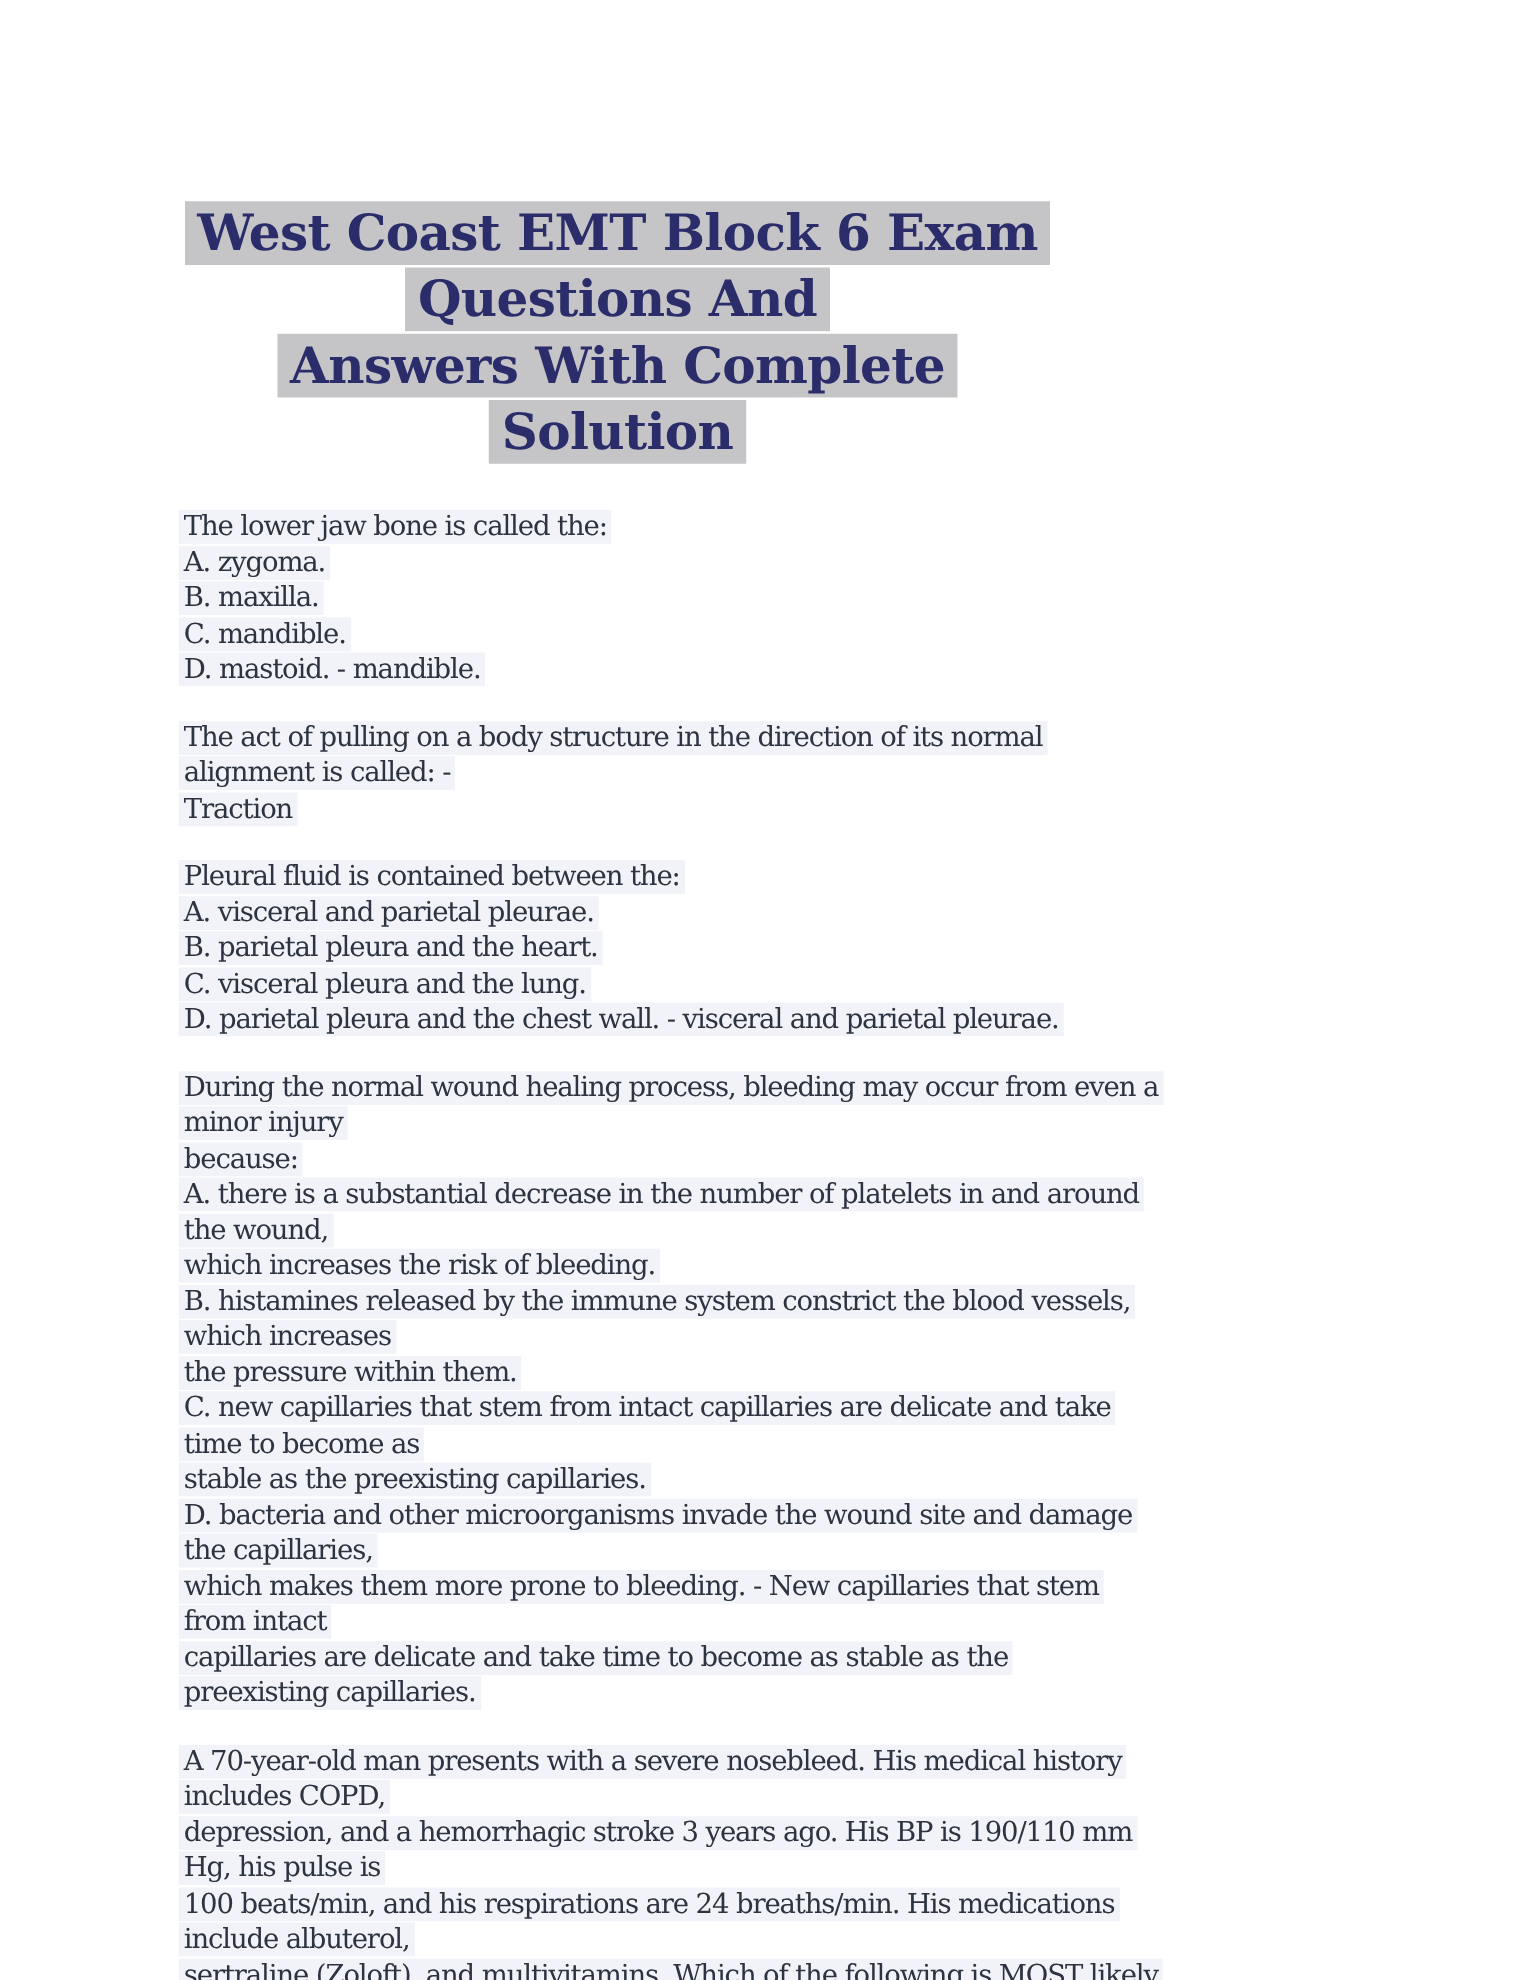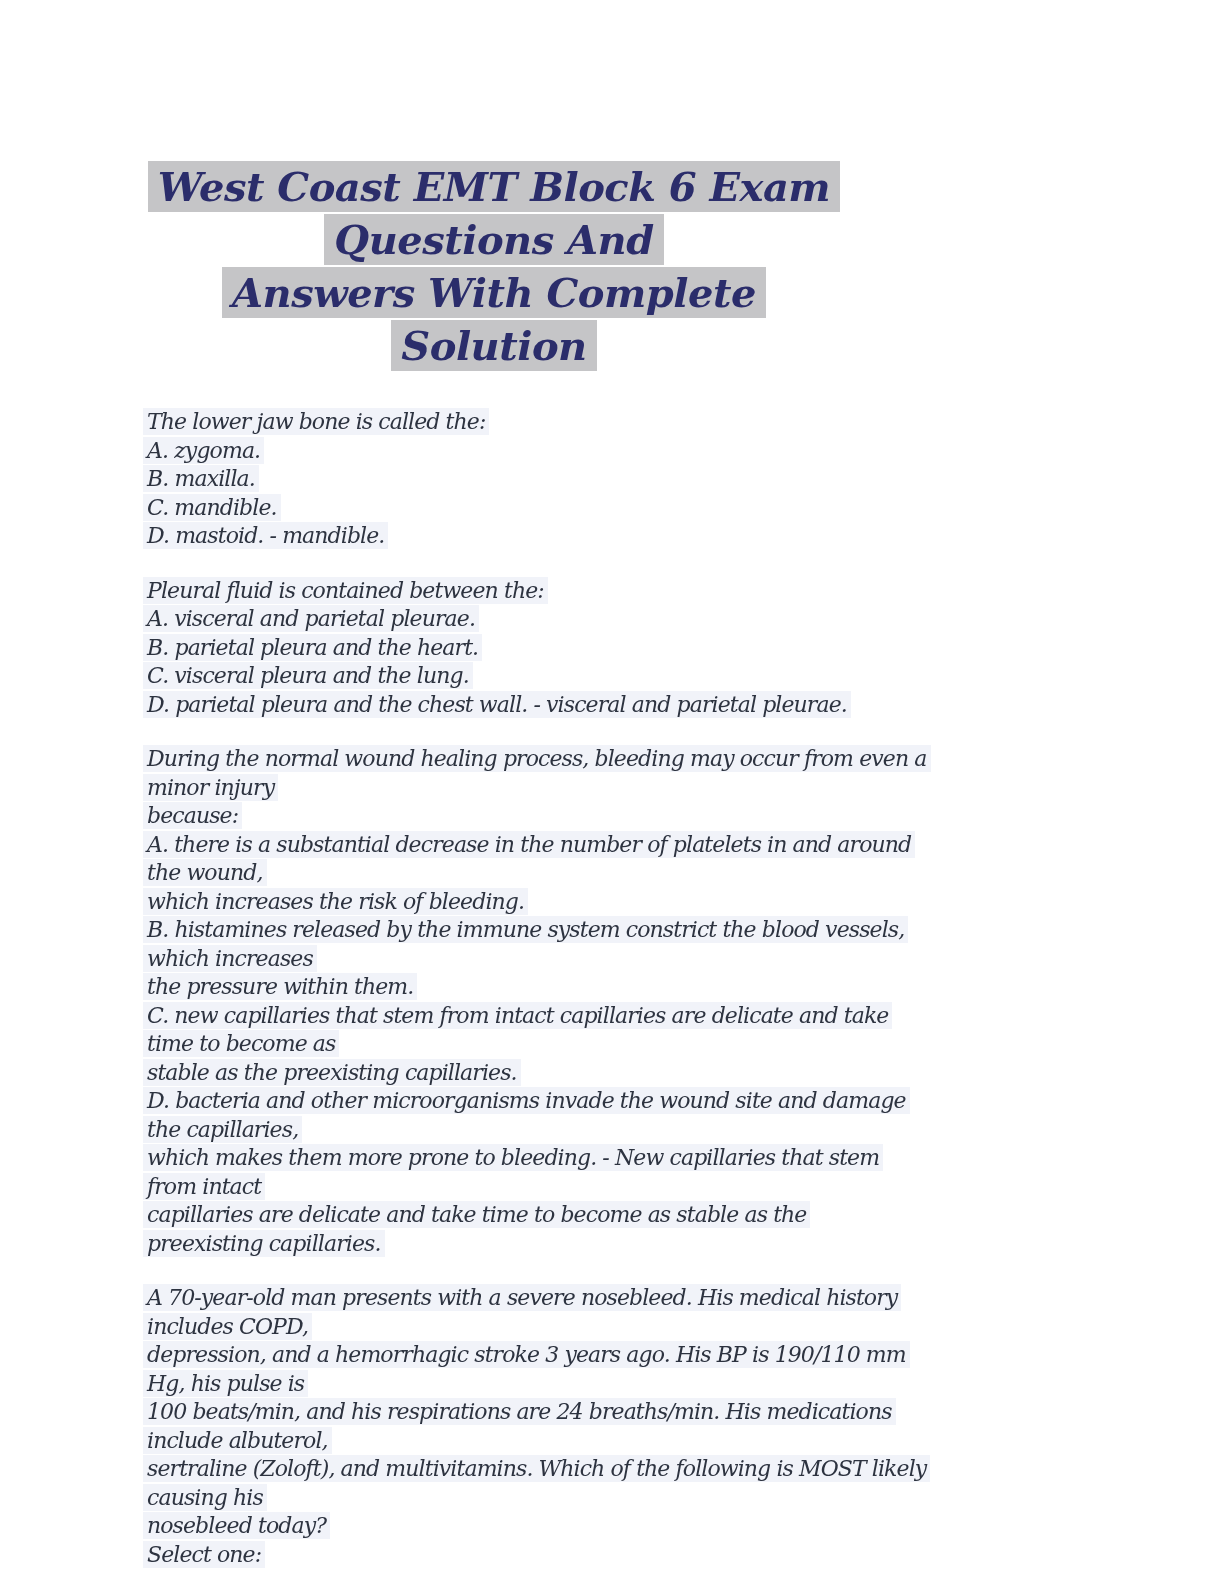--- a/index.html
+++ b/index.html
@@ -9,21 +9,20 @@
   }
   .page {
     position: relative;
     width: 988px;
     height: 1584px;
     background: #ffffff;
     overflow: hidden;
     font-family: "DejaVu Serif", "Liberation Serif", serif;
     box-sizing: border-box;
     padding-top: 160px;
-    font-style: italic;
   }
   .title {
     margin: 0 143px 36px 143px;
     text-align: center;
     font-size: 40px;
     font-weight: bold;
     line-height: 53px;
     letter-spacing: -0.5px;
   }
   .title-hl {
@@ -58,20 +57,22 @@
 Answers With Complete Solution</span></h1>
 
   <div>
 
     <p class="para"><span class="hl">The lower jaw bone is called the:
 A. zygoma.
 B. maxilla.
 C. mandible.
 D. mastoid. - mandible.</span></p>
 
+    <p class="para"><span class="hl">The act of pulling on a body structure in the direction of its normal alignment is called: -
+Traction</span></p>
 
     <p class="para"><span class="hl">Pleural fluid is contained between the:
 A. visceral and parietal pleurae.
 B. parietal pleura and the heart.
 C. visceral pleura and the lung.
 D. parietal pleura and the chest wall. - visceral and parietal pleurae.</span></p>
 
     <p class="para"><span class="hl">During the normal wound healing process, bleeding may occur from even a minor injury
 because:
 A. there is a substantial decrease in the number of platelets in and around the wound,

